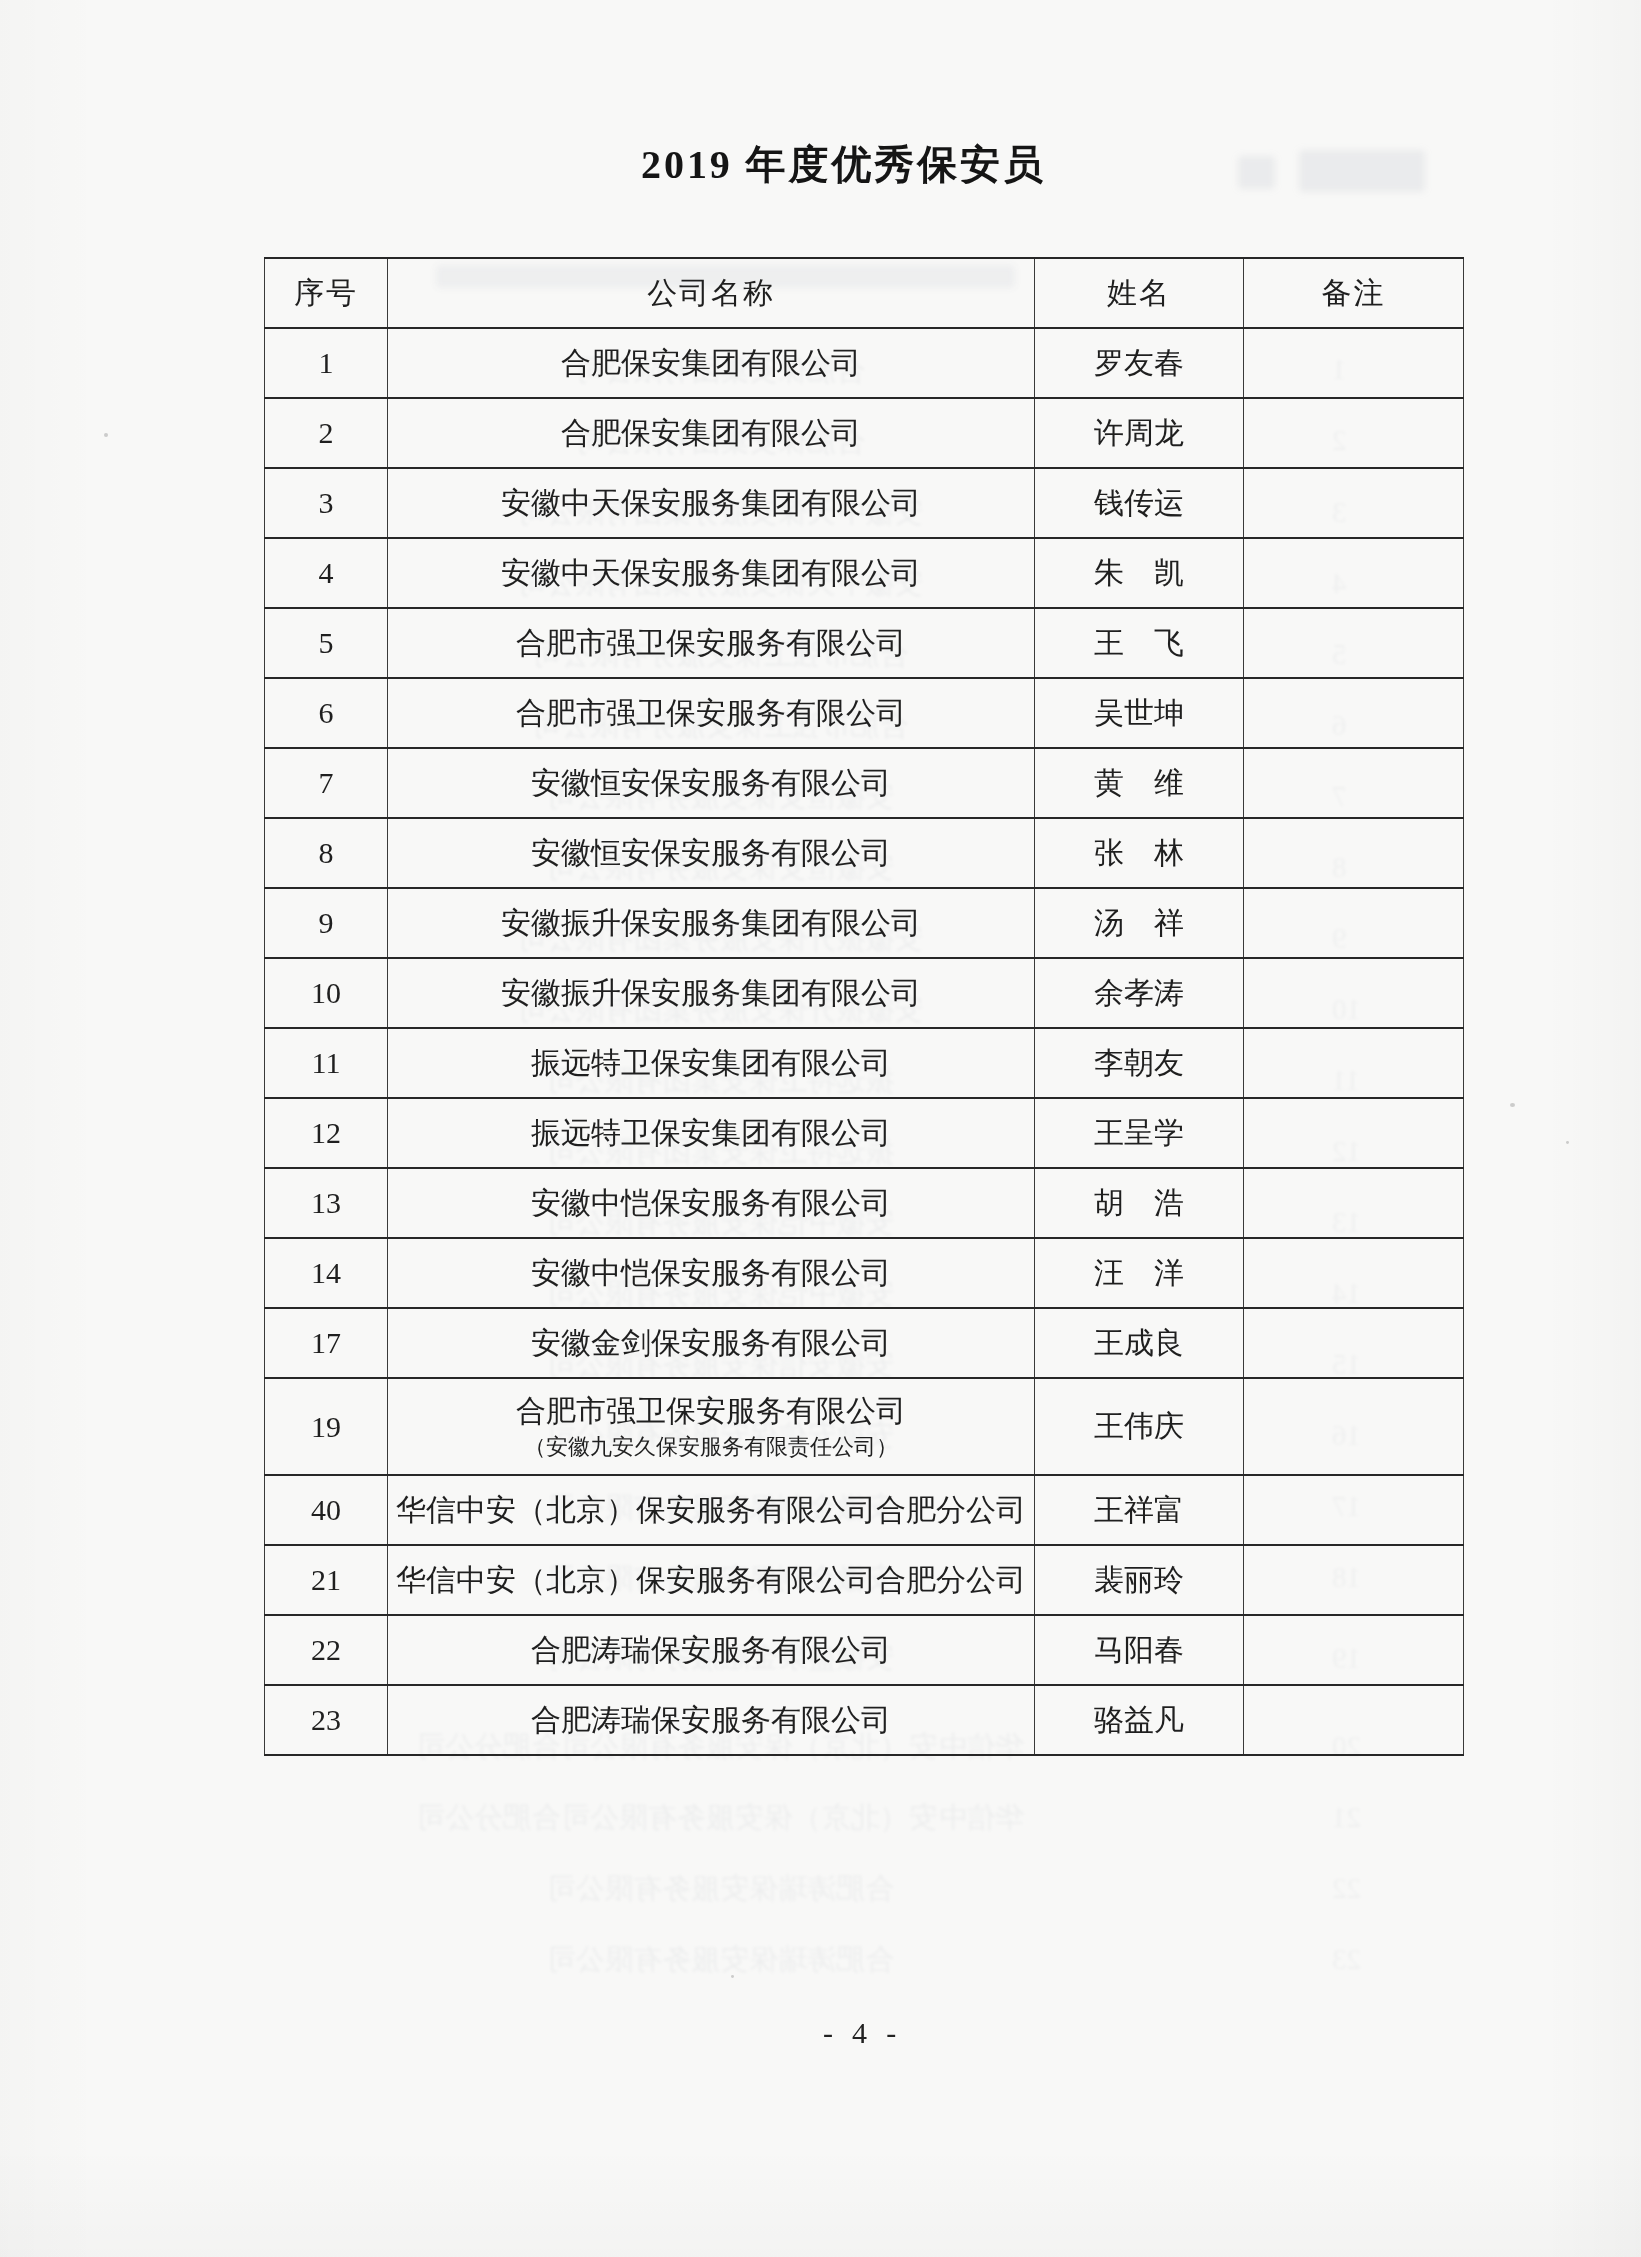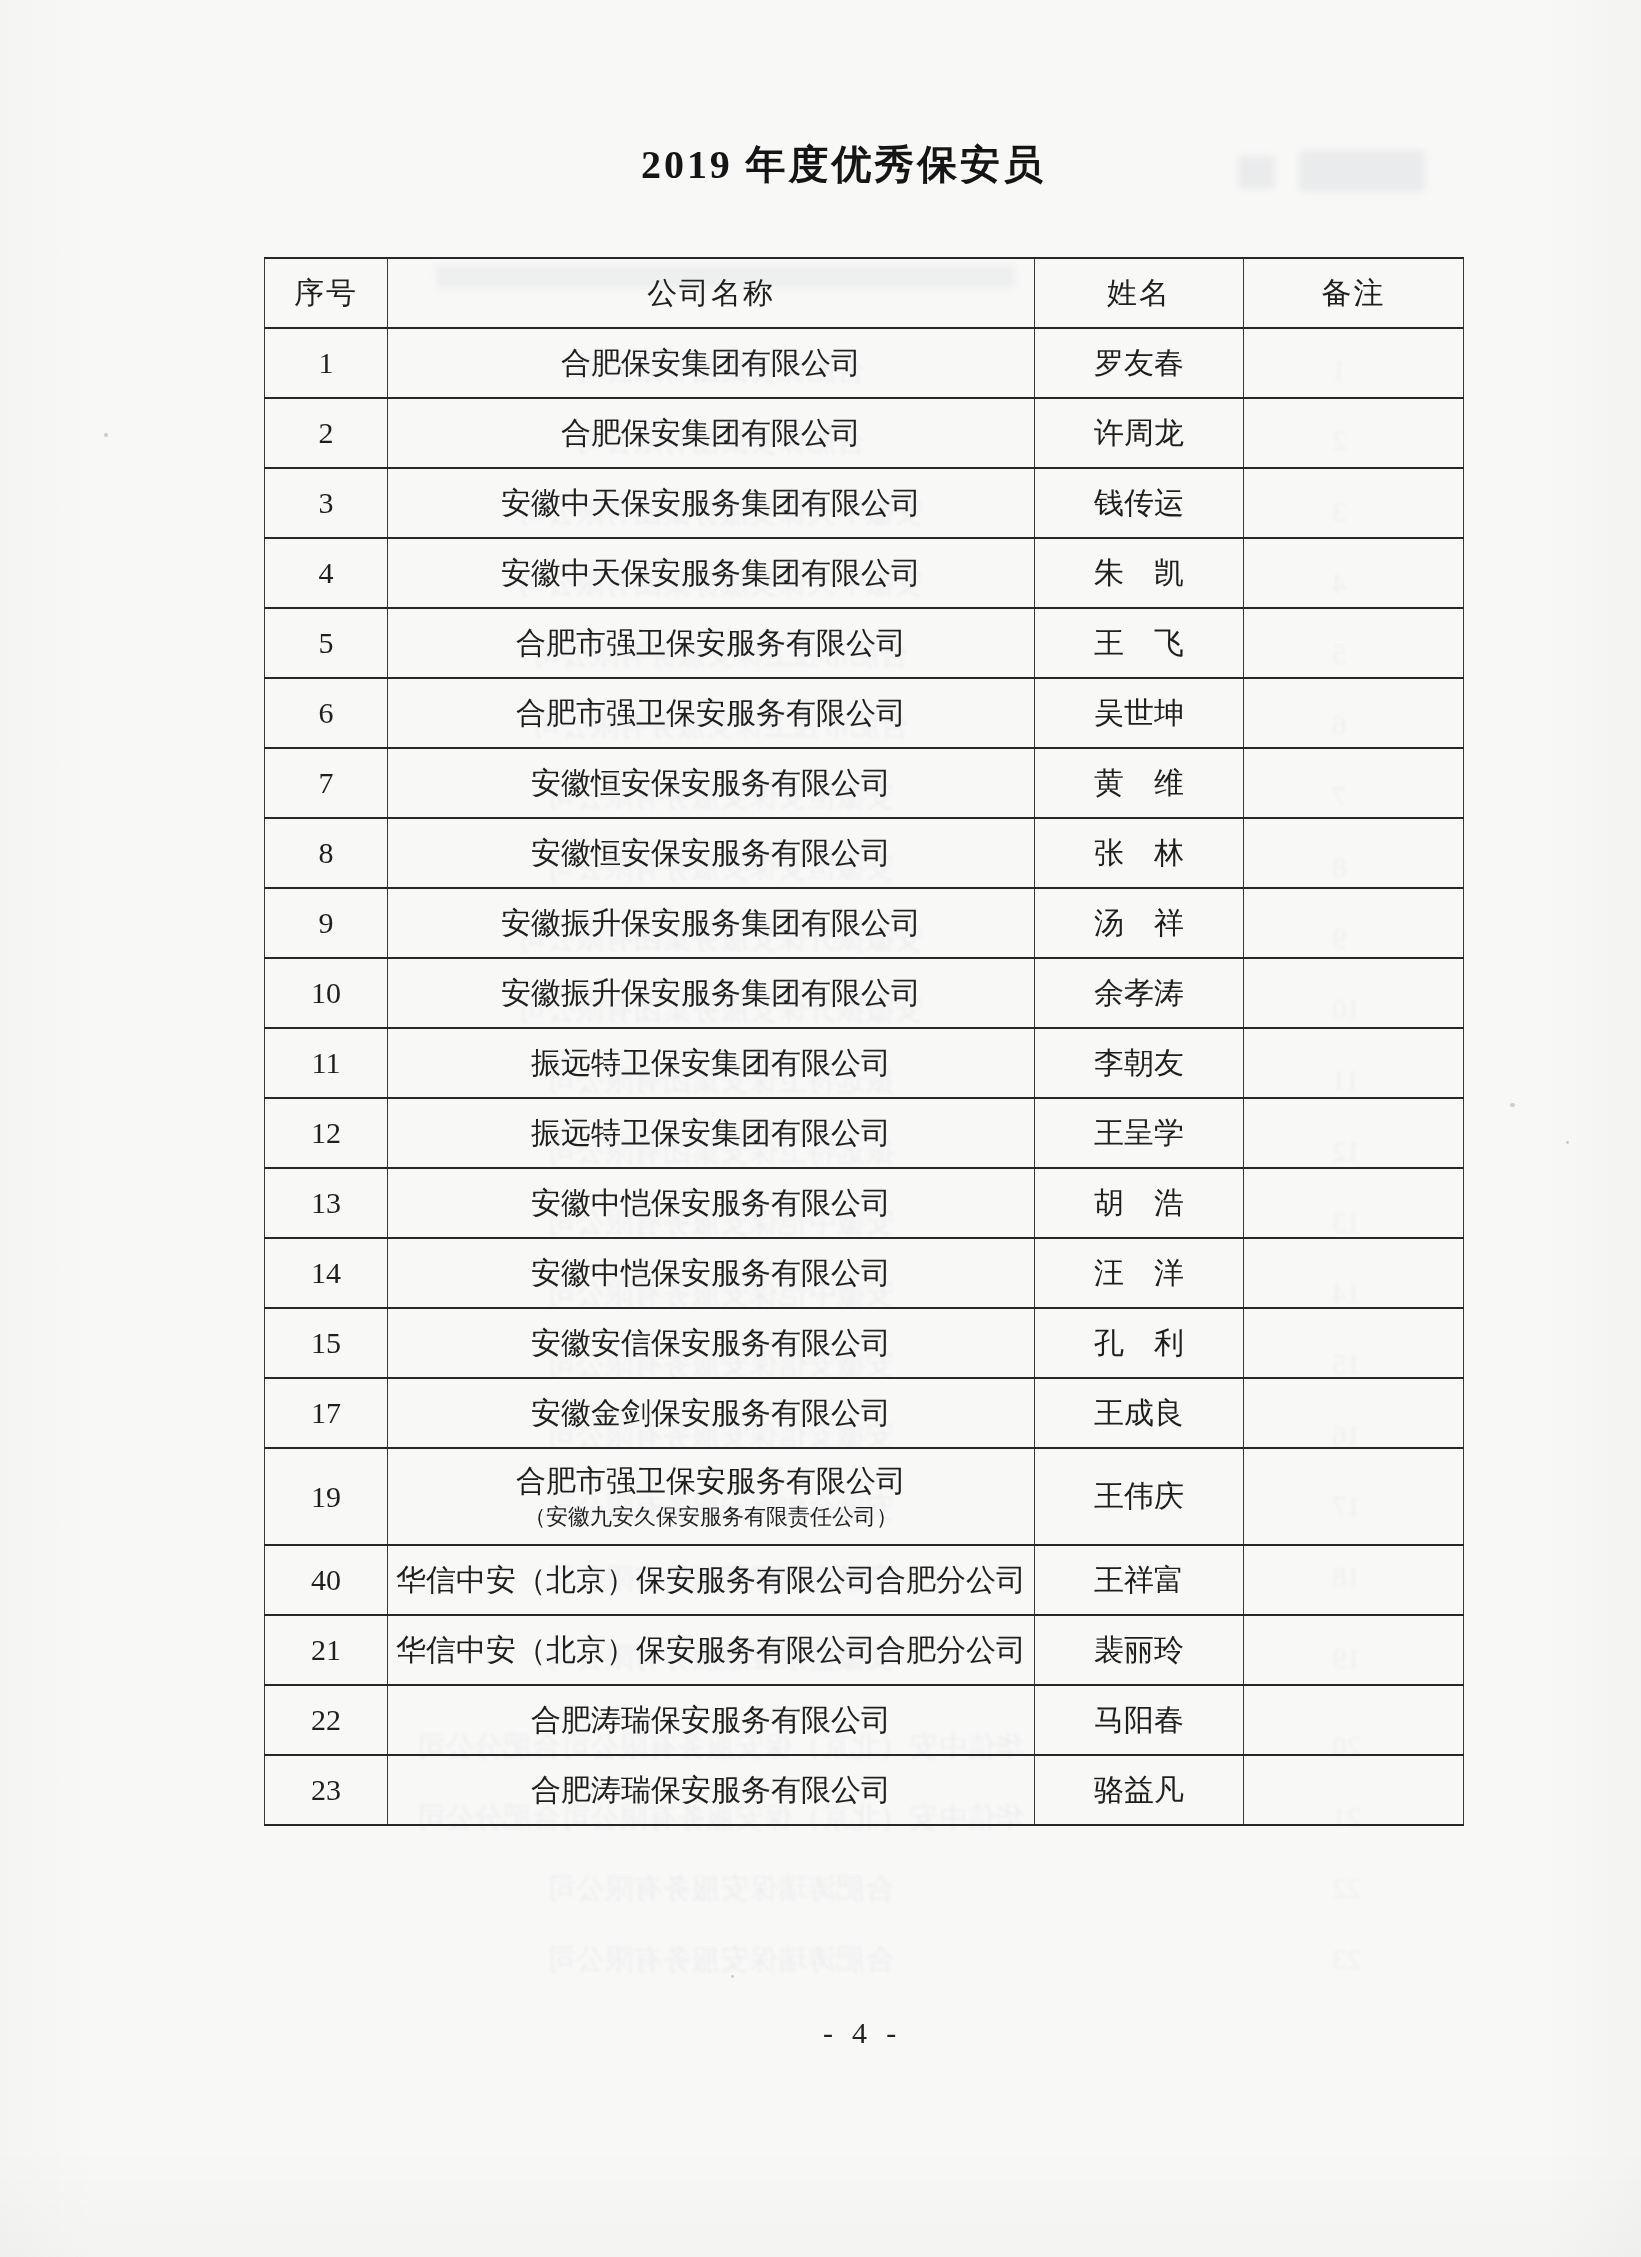--- a/index.html
+++ b/index.html
@@ -224,26 +224,20 @@
     <td>胡　浩</td>
     <td></td>
   </tr>
       <tr>
     <td>14</td>
     <td>安徽中恺保安服务有限公司</td>
     <td>汪　洋</td>
     <td></td>
   </tr>
       <tr>
-    <td>15</td>
-    <td>安徽安信保安服务有限公司</td>
-    <td>孔　利</td>
-    <td></td>
-  </tr>
-      <tr>
     <td>17</td>
     <td>安徽金剑保安服务有限公司</td>
     <td>王成良</td>
     <td></td>
   </tr>
       <tr class="tall">
     <td>19</td>
     <td>
           <div class="company-line1">合肥市强卫保安服务有限公司</div>
           <div class="company-line2">（安徽九安久保安服务有限责任公司）</div>

